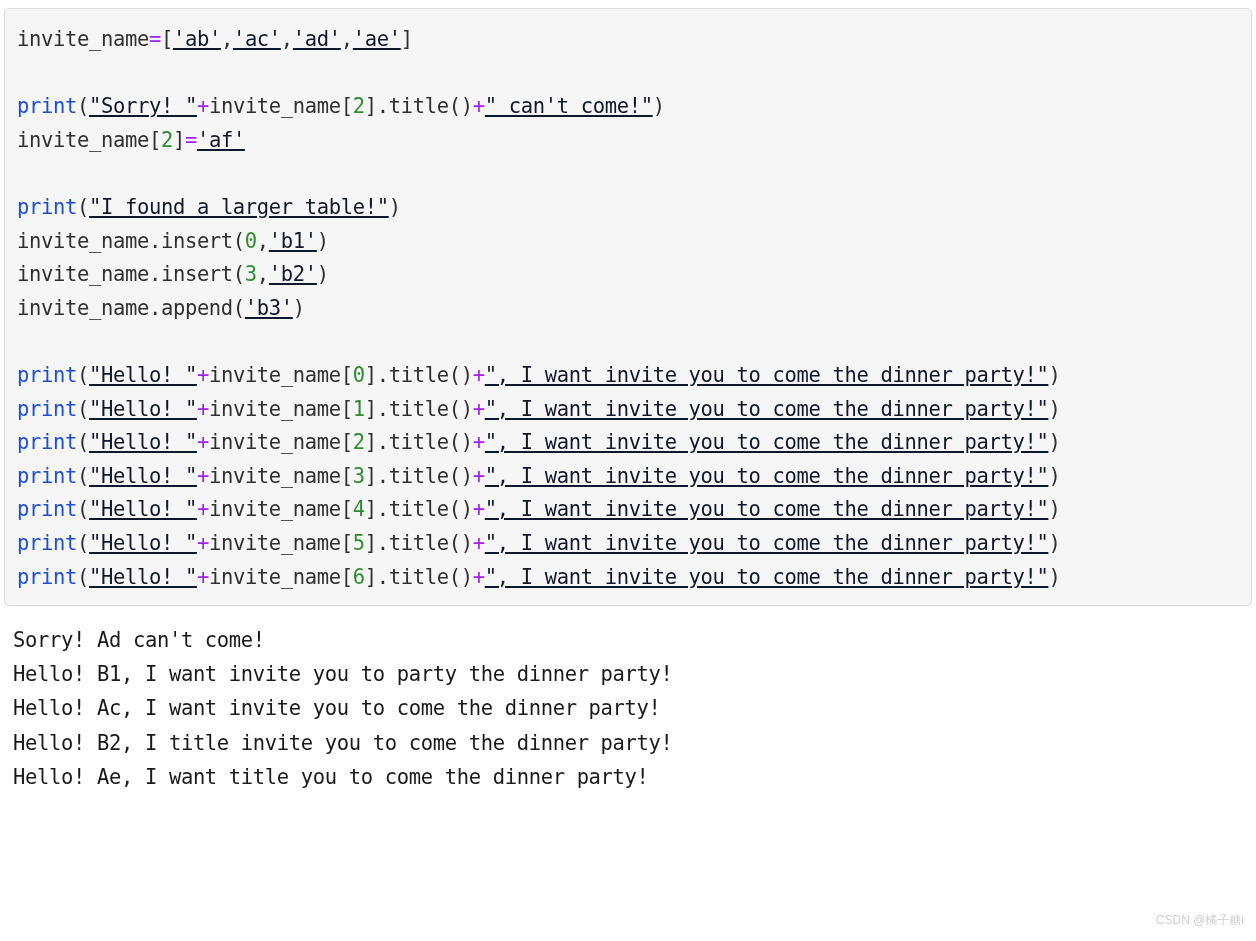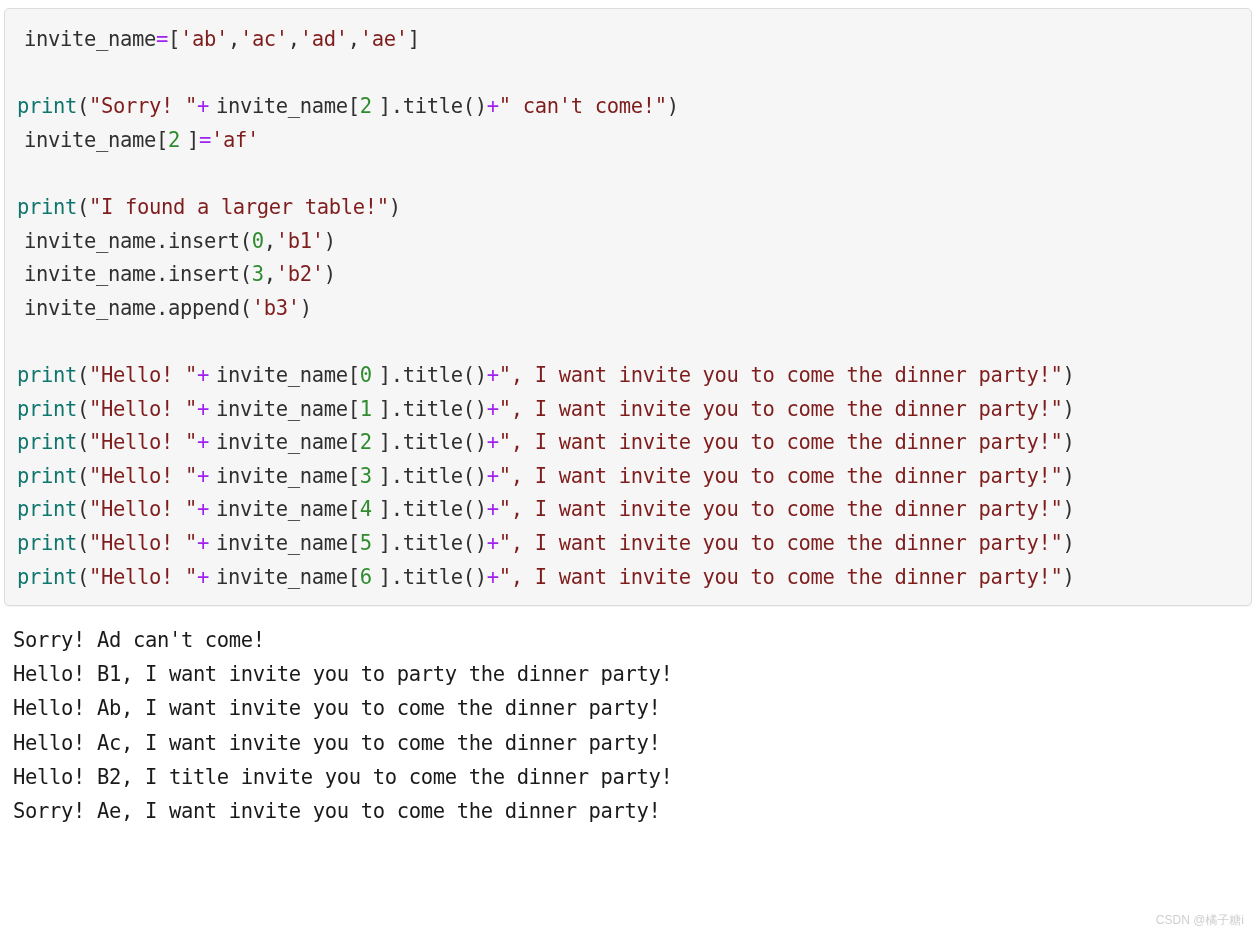--- a/index.html
+++ b/index.html
@@ -40,23 +40,23 @@
     height: 33.6px;
     white-space: pre;
     color: #303030;
     letter-spacing: -0.35px;
   }
   .code-line.blank {
     height: 33.6px;
   }
 
   
-  .t-plain  { color: #303030; margin-left: 7px; }
-  .t-fn     { color: #0f766e; }
-  .t-str    { color: #7f1d1d; }
+  .t-plain  { color: #303030; }
+  .t-fn     { color: #1d4ed8; }
+  .t-str    { color: #0f172a; text-decoration: underline; }
   .t-num    { color: #2e8b2e; }
   .t-op     { color: #a020f0; }
   .t-punct  { color: #303030; }
 
   
   #output-block {
     position: absolute;
     left: 13px;
     top: 623px;
     width: 1230px;
@@ -104,19 +104,18 @@
       <div class="code-line"><span class="t-fn">print</span><span class="t-punct">(</span><span class="t-str">"Hello! "</span><span class="t-op">+</span><span class="t-plain">invite_name[</span><span class="t-num">3</span><span class="t-plain">].title()</span><span class="t-op">+</span><span class="t-str">", I want invite you to come the dinner party!"</span><span class="t-punct">)</span></div>
       <div class="code-line"><span class="t-fn">print</span><span class="t-punct">(</span><span class="t-str">"Hello! "</span><span class="t-op">+</span><span class="t-plain">invite_name[</span><span class="t-num">4</span><span class="t-plain">].title()</span><span class="t-op">+</span><span class="t-str">", I want invite you to come the dinner party!"</span><span class="t-punct">)</span></div>
       <div class="code-line"><span class="t-fn">print</span><span class="t-punct">(</span><span class="t-str">"Hello! "</span><span class="t-op">+</span><span class="t-plain">invite_name[</span><span class="t-num">5</span><span class="t-plain">].title()</span><span class="t-op">+</span><span class="t-str">", I want invite you to come the dinner party!"</span><span class="t-punct">)</span></div>
       <div class="code-line"><span class="t-fn">print</span><span class="t-punct">(</span><span class="t-str">"Hello! "</span><span class="t-op">+</span><span class="t-plain">invite_name[</span><span class="t-num">6</span><span class="t-plain">].title()</span><span class="t-op">+</span><span class="t-str">", I want invite you to come the dinner party!"</span><span class="t-punct">)</span></div>
     </div>
 </div>
 
 <div id="output-block">
     <div class="out-line">Sorry! Ad can't come!</div>
     <div class="out-line">Hello! B1, I want invite you to party the dinner party!</div>
-    <div class="out-line">Hello! Ab, I want invite you to come the dinner party!</div>
     <div class="out-line">Hello! Ac, I want invite you to come the dinner party!</div>
     <div class="out-line">Hello! B2, I title invite you to come the dinner party!</div>
-    <div class="out-line">Sorry! Ae, I want invite you to come the dinner party!</div>
+    <div class="out-line">Hello! Ae, I want title you to come the dinner party!</div>
   </div>
 
 <div id="watermark">CSDN @橘子糖i</div>
 
 </body></html>

